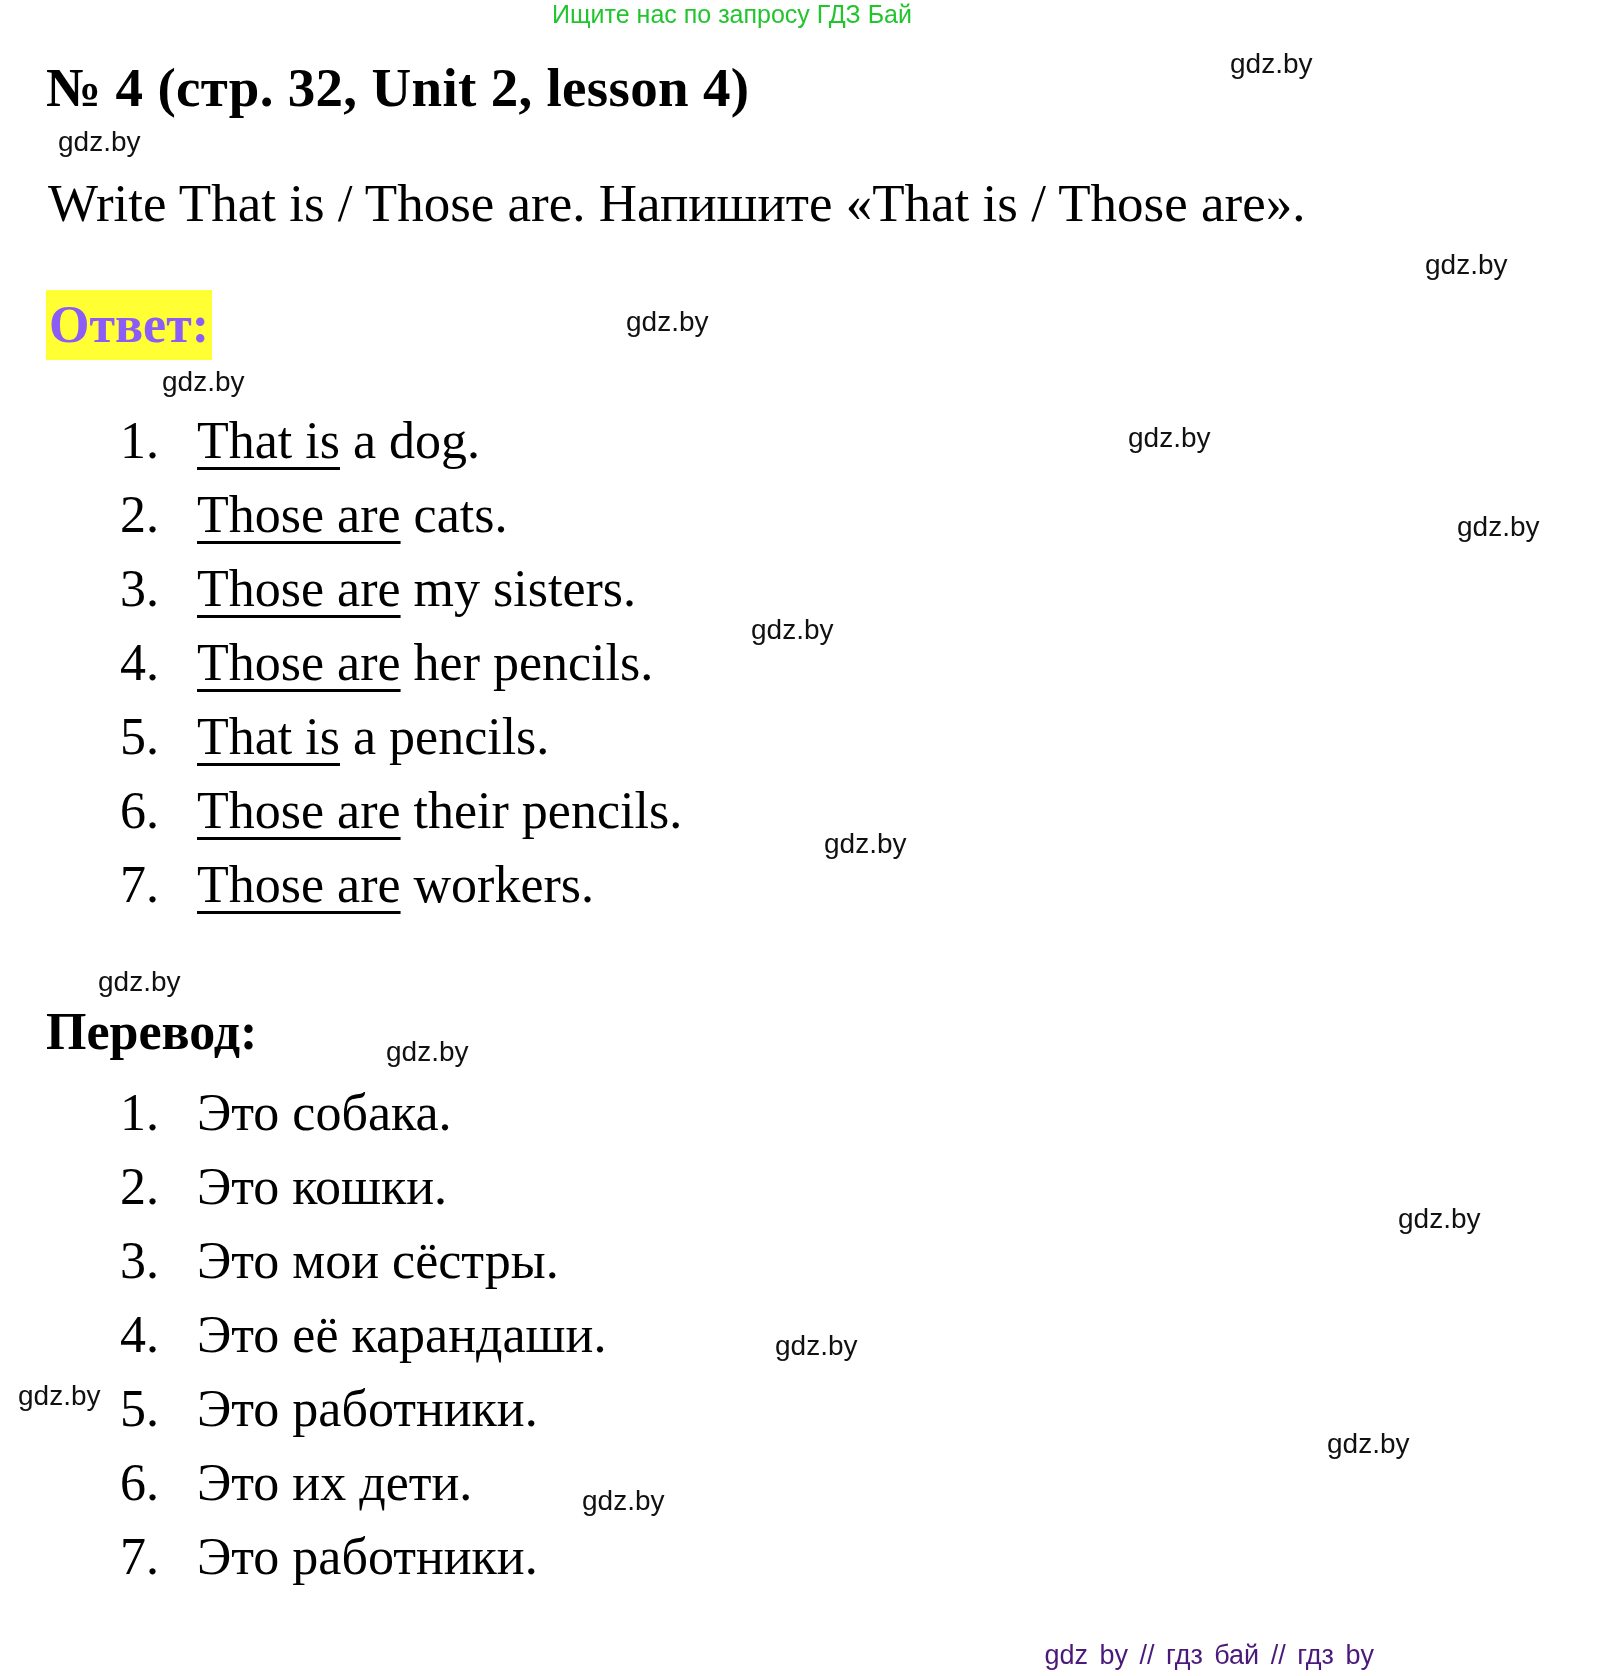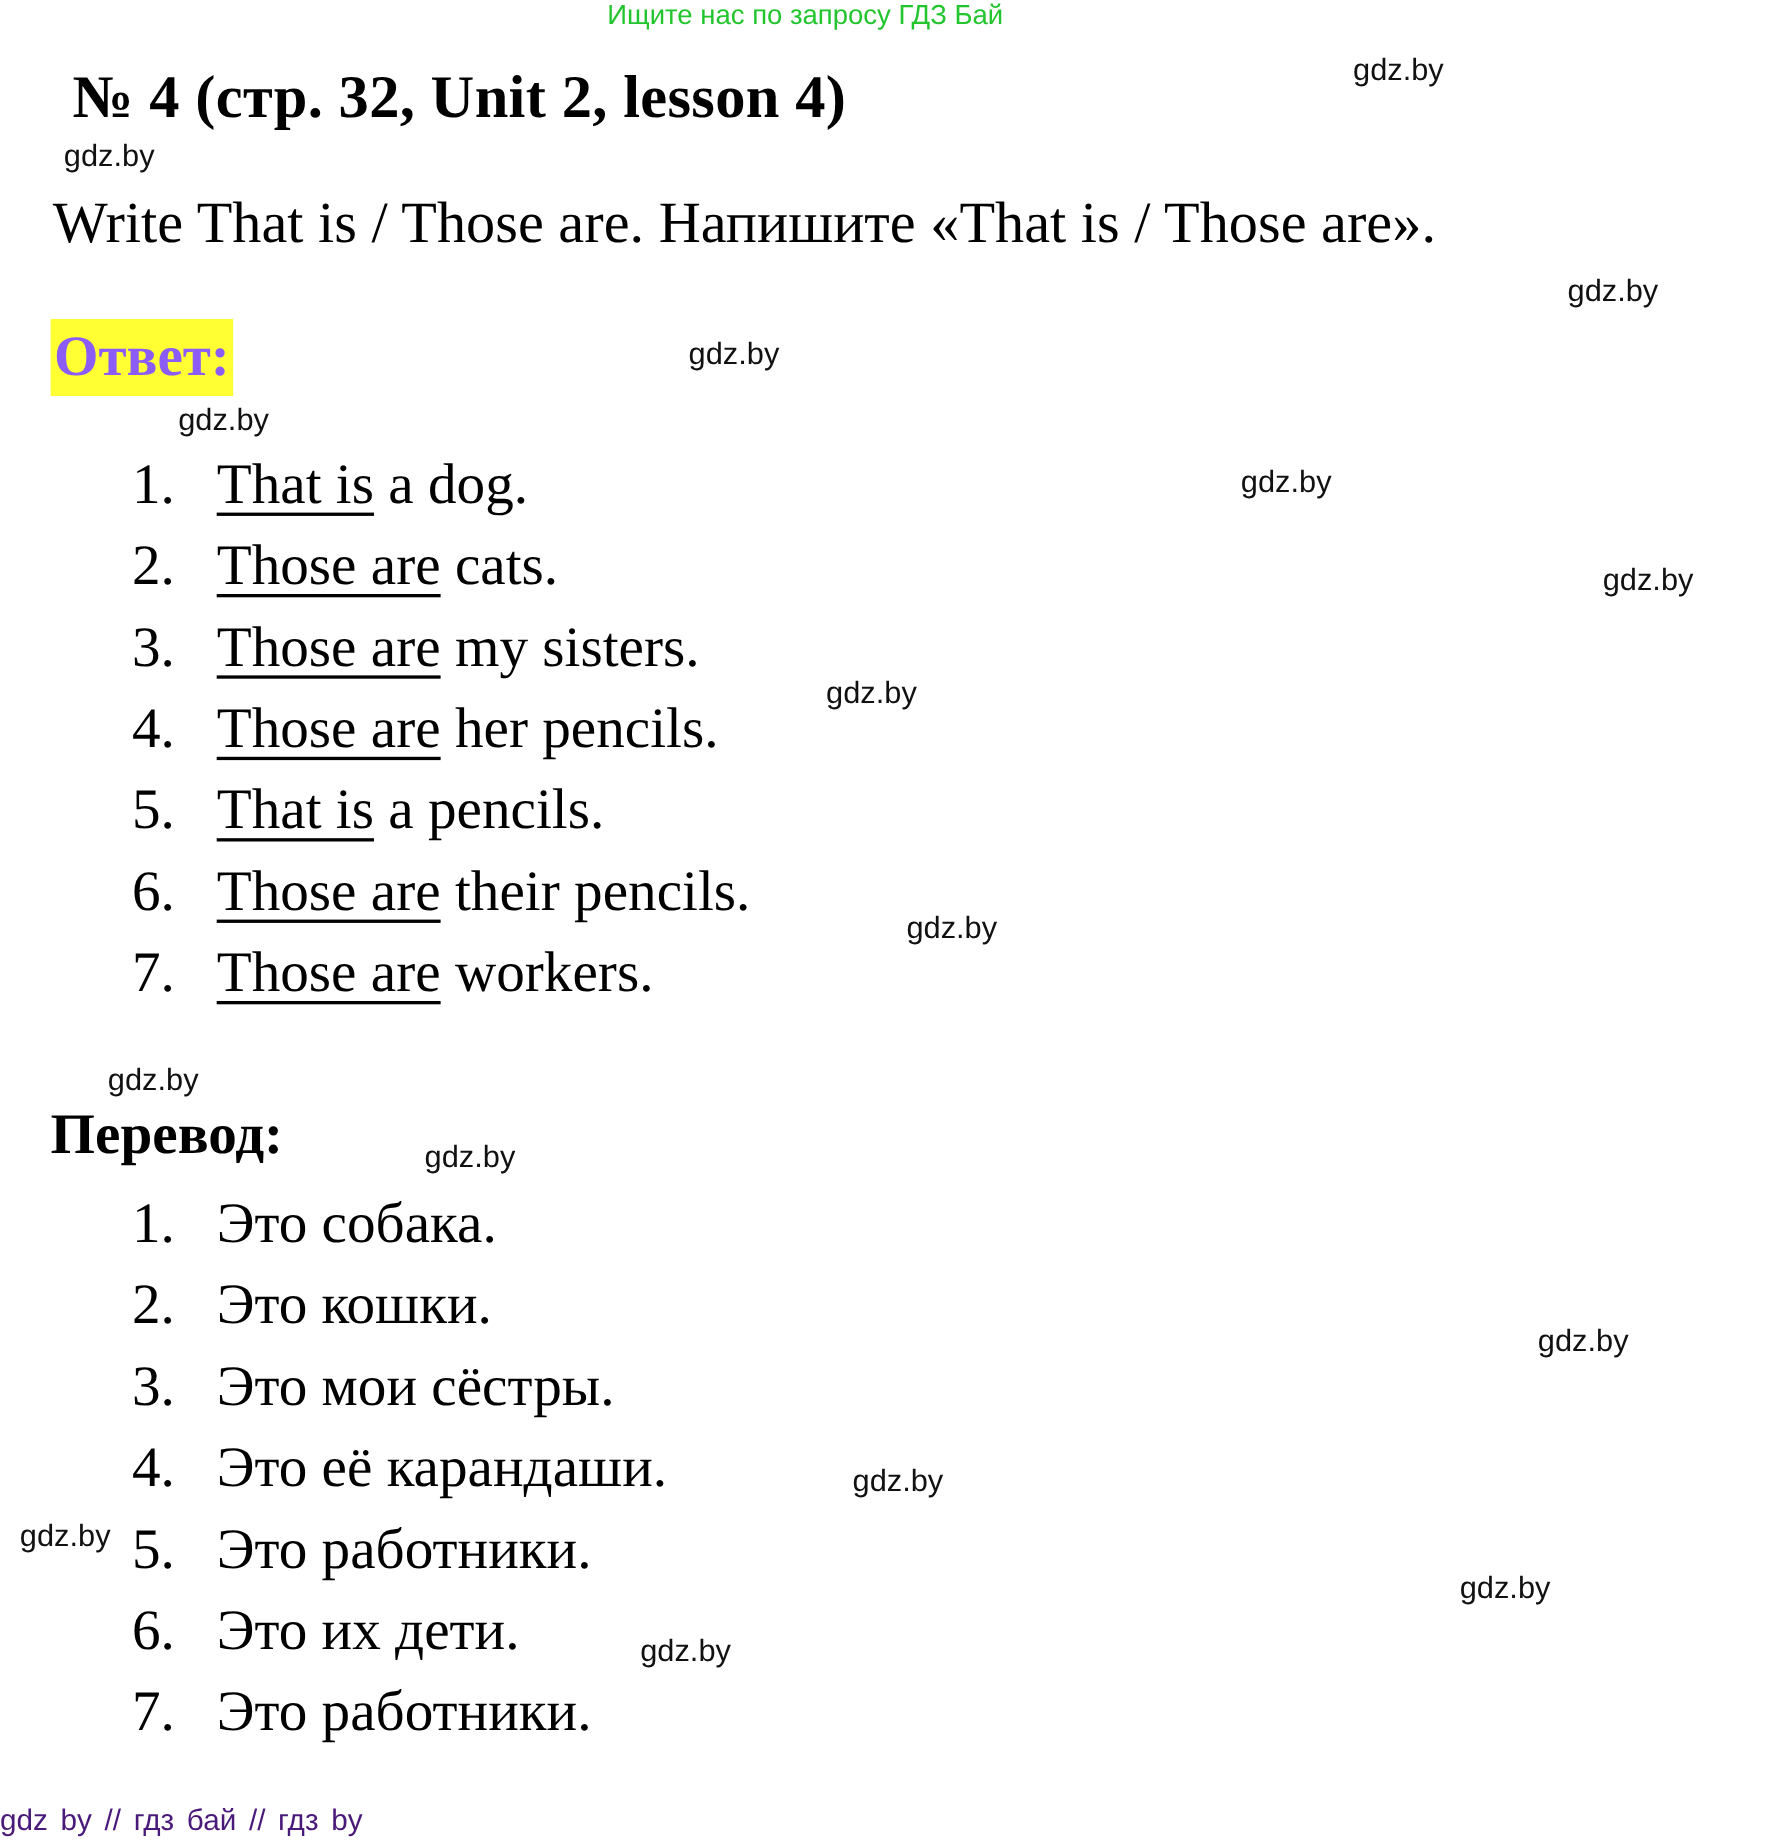--- a/index.html
+++ b/index.html
@@ -1,28 +1,28 @@
 <!DOCTYPE html>
 <html><head>
 <meta charset="utf-8">
 <style>
   html, body { margin: 0; padding: 0; background: #ffffff; }
   body { width: 1608px; height: 1676px; position: relative; overflow: hidden; }
   .abs { position: absolute; white-space: nowrap; }
   .top-banner { font-family: "Liberation Sans", sans-serif; font-size: 25px; color: #22c52e; left: 0; width: 1464px; text-align: center; top: 0; }
-  .title { font-family: "Liberation Serif", serif; font-weight: bold; font-size: 55px; color: #000; left: 46px; top: 56px; letter-spacing: 0.3px; margin-left: 20px; }
+  .title { font-family: "Liberation Serif", serif; font-weight: bold; font-size: 55px; color: #000; left: 46px; top: 56px; letter-spacing: 0.3px; }
   .task { font-family: "Liberation Serif", serif; font-size: 53px; color: #000; left: 48px; top: 173px; }
   .answer-heading { font-family: "Liberation Serif", serif; font-weight: bold; font-size: 52px; color: #8b5cf6; left: 46px; top: 290px; background: #ffff33; padding: 0 3px; line-height: 70px; }
   .translation-heading { font-family: "Liberation Serif", serif; font-weight: bold; font-size: 52px; color: #000; left: 46px; top: 1002px; }
   .list { font-family: "Liberation Serif", serif; font-size: 52px; color: #000; }
   .row { position: absolute; left: 120px; white-space: nowrap; }
   .num { display: inline-block; width: 77px; }
   .u { text-decoration: underline; text-decoration-thickness: 3px; text-underline-offset: 9px; }
   .wm { font-family: "Liberation Sans", sans-serif; font-size: 28px; color: #111; }
-  .footer { font-family: "Liberation Sans", sans-serif; font-size: 27px; color: #4a1a7a; left: 0; width: 1374px; text-align: left; top: 1640px; word-spacing: 4px; }
+  .footer { font-family: "Liberation Sans", sans-serif; font-size: 27px; color: #4a1a7a; left: 0; width: 1374px; text-align: right; top: 1640px; word-spacing: 4px; }
 </style>
 </head>
 <body>
 
 <div class="abs top-banner">Ищите нас по запросу ГДЗ Бай</div>
 
 <div class="abs title">№ 4 (стр. 32, Unit 2, lesson 4)</div>
 
 <div class="abs task">Write That is / Those are. Напишите «That is / Those are».</div>
 

